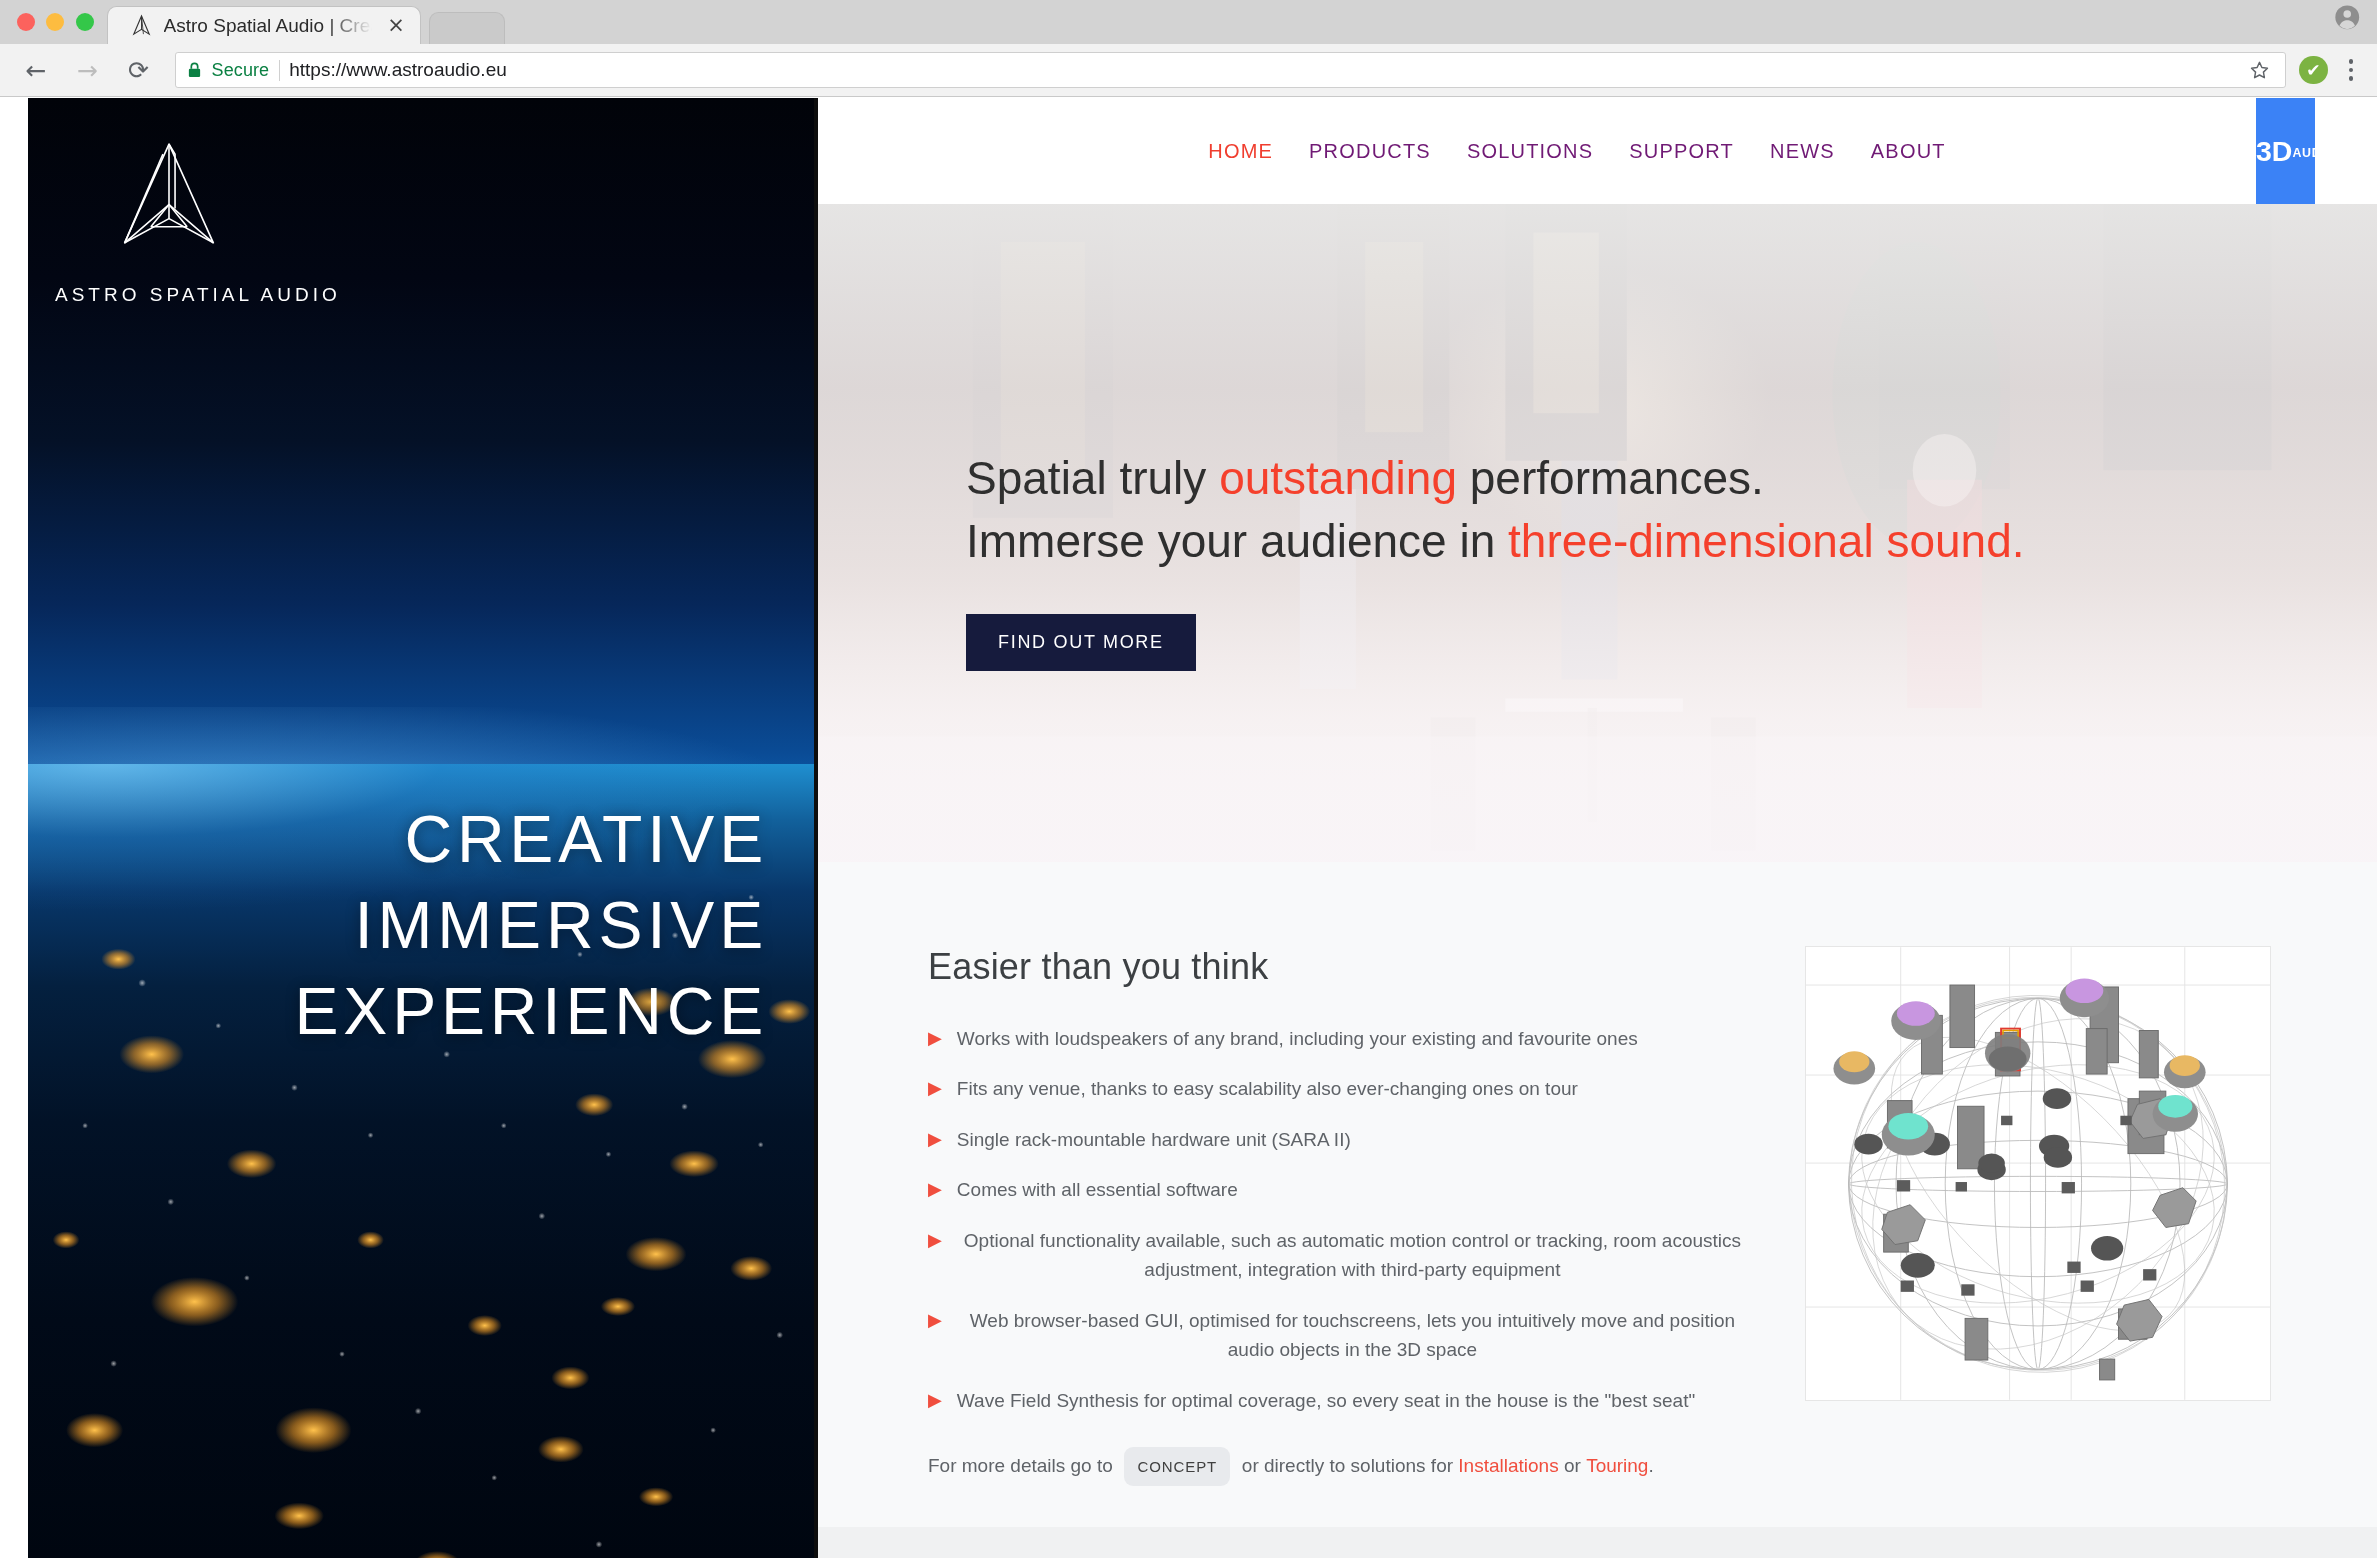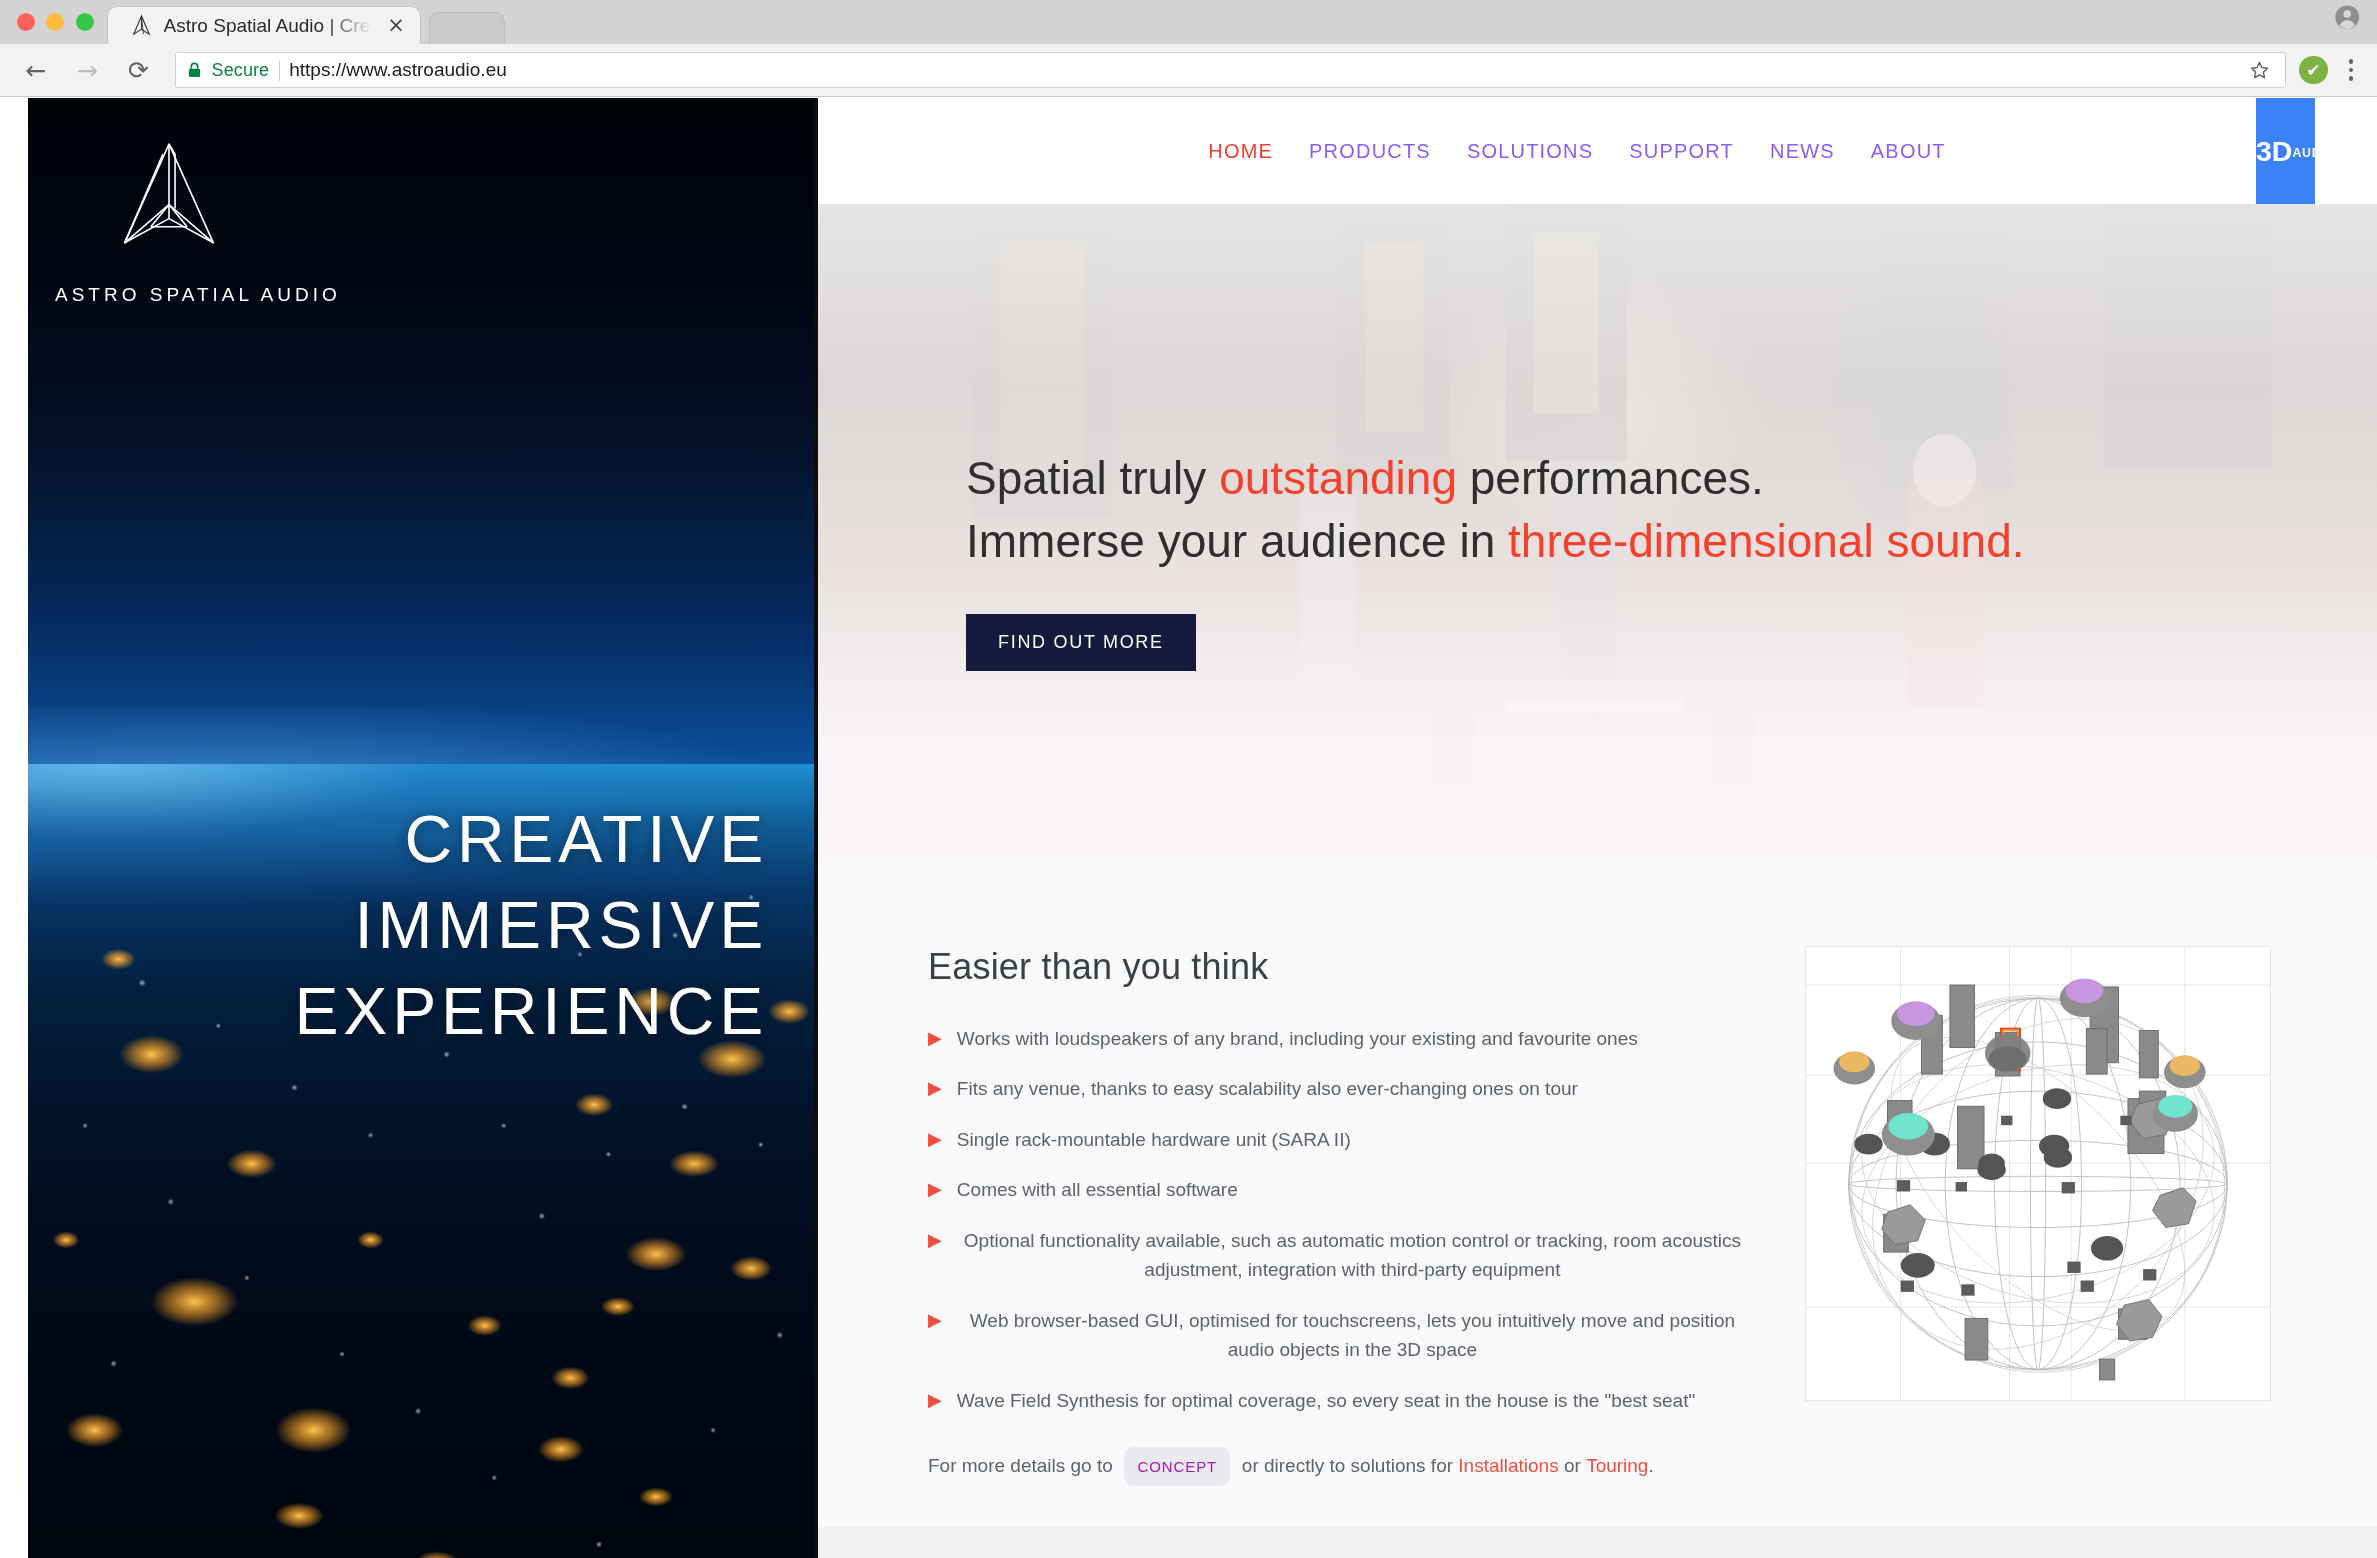--- a/index.html
+++ b/index.html
@@ -136,21 +136,21 @@
   
   .right-side { flex: 1; display:flex; flex-direction: column; min-width: 0; position: relative; }
 
   .site-nav {
     height: 106px; background: #ffffff; flex:none;
     display: flex; align-items: center; justify-content: center; gap: 0;
     position: relative;
   }
   .nav-items { display: flex; gap: 36px; align-items: center; transform: translateX(-19px); }
   .nav-item {
-    font-size: 20px; letter-spacing: 1.2px; color: #8b5cf6; cursor: pointer;
+    font-size: 20px; letter-spacing: 1.2px; color: #701a75; cursor: pointer;
     font-weight: 400; text-decoration: none;
   }
   .nav-item.active { color: #f03e2f; }
   .badge3d {
     position: absolute; right: 63px; top: 0; width: 59px; height: 107px;
     background: #3b82f6; color: #fff;
     display:flex; align-items:center; justify-content:space-between;
     cursor: pointer;
   }
   .badge3d .b1 { font-size: 28.5px; font-weight: 700; line-height: 1; }
@@ -192,21 +192,21 @@
   }
   .bullets { list-style: none; }
   .bullet { display: flex; gap: 15px; margin-bottom: 21px; align-items: flex-start; }
   .bullet-mark { color: #f04e3e; font-size: 18px; line-height: 1.55; flex: none; font-family: "DejaVu Sans", sans-serif; }
   .bullet-text { font-size: 19px; color: #5f6368; line-height: 1.55; max-width: 980px; text-align: center; }
   .more-line {
     margin-top: 32px; font-size: 19px; color: #5f6368; display: flex; align-items: center;
     gap: 0; flex-wrap: wrap; line-height: 1.6;
   }
   .concept-chip {
-    background: #e8eaed; color: #a21caf; font-size: 15px; letter-spacing: 0.9px;
+    background: #e8eaed; color: #404040; font-size: 15px; letter-spacing: 0.9px;
     padding: 7.6px 13.3px; margin: 0 11.4px; cursor: pointer; display:inline-block;border-radius:9px;
   }
   .link-red { color: #f04e3e; cursor: pointer; text-decoration: none; }
   .col-right { width: 466px; flex: none; }
   .viz-box {
     width: 466px; height: 455px; background: #ffffff; border: 1px solid #e6e6e6;
     position: relative; overflow: hidden;
   }
   .bottom-band { position:absolute; left:0; right:0; bottom:0; height: 32px; background: #f0f1f2; }
   .scroll-line { position:absolute; left:0; top:0; bottom:0; width: 3.8px; background: #0d0d0d; }

